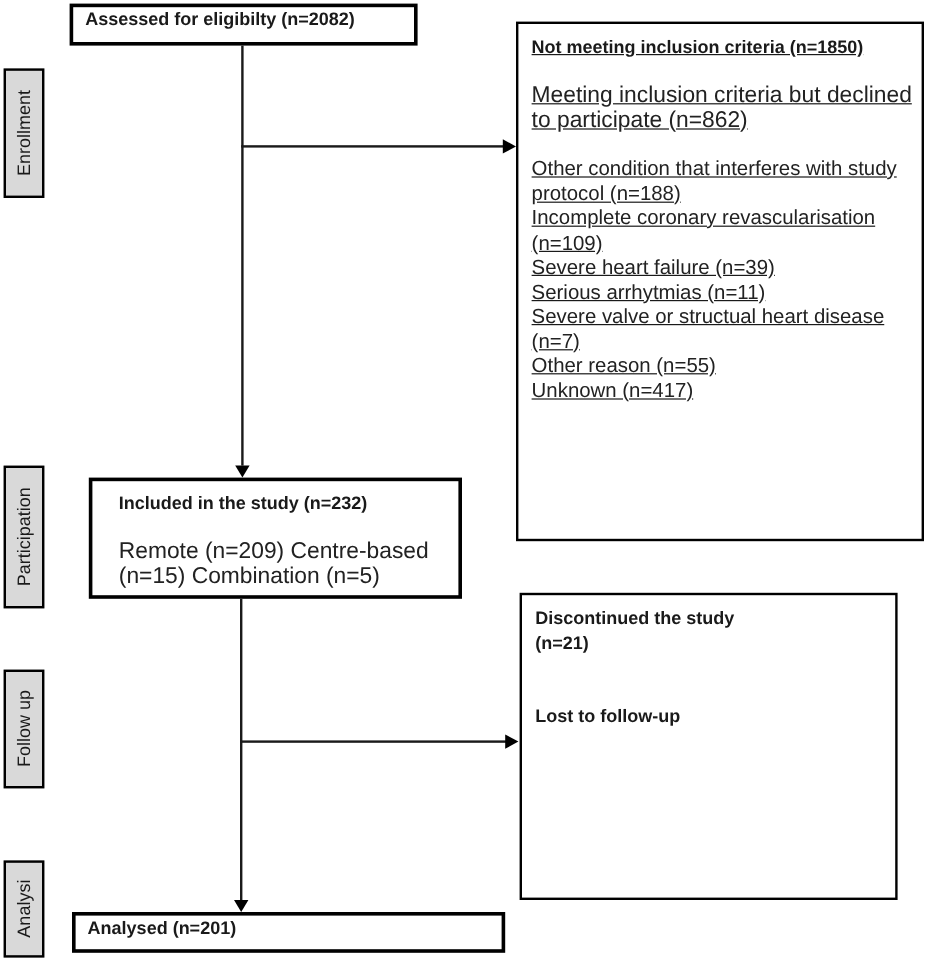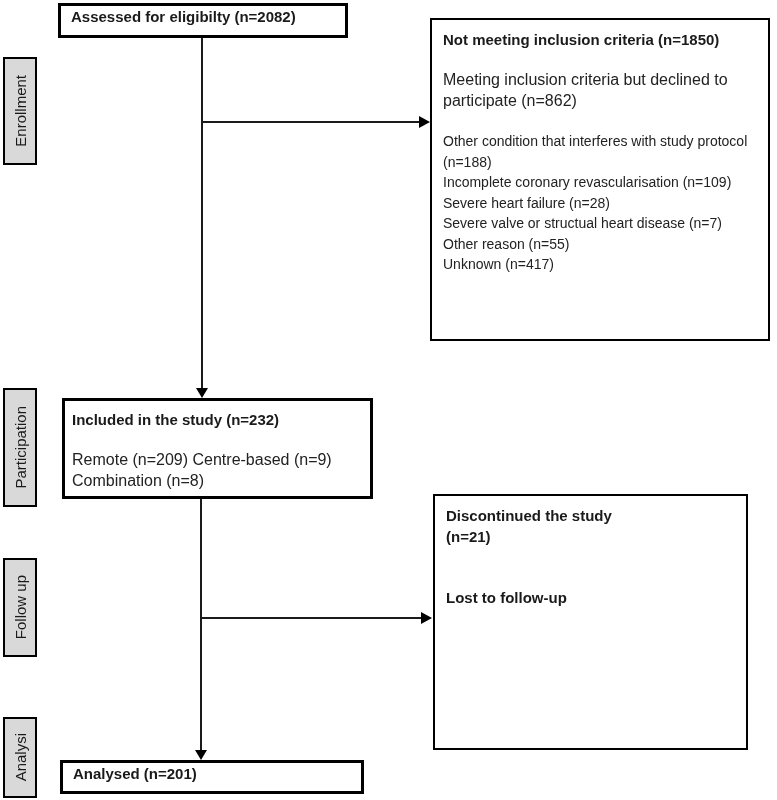--- a/index.html
+++ b/index.html
@@ -35,29 +35,29 @@
     box-sizing:border-box;
   }
   .fbox.thin{border-width:2px;}
   .fbox .title{
     font-weight:bold;
     font-size:15px;
     line-height:21px;
     white-space:pre-line;
   }
   .fbox .body-text{
-    font-size:16px;
+    font-size:19px;
     line-height:20.5px;
     color:#222;
   }
-  .pad{padding:8px 6px 6px 7px;}
+  .pad{padding:8px 6px 6px 22px;margin-left:12px;}
   .pad-r{padding:9px 6px 6px 11px;}
   .vcenter{display:flex;align-items:flex-start;}
   .gap{height:20px;}
-  .list-item{font-size:14px;line-height:20.5px;color:#222;}
+  .list-item{font-size:17px;line-height:20.5px;color:#222;}
   
   .line{position:absolute;background:#1a1a1a;}
   .arrow-down{
     position:absolute;width:0;height:0;
     border-left:6px solid transparent;
     border-right:6px solid transparent;
     border-top:10px solid #000;
   }
   .arrow-right{
     position:absolute;width:0;height:0;
@@ -81,50 +81,51 @@
     <span>Follow up</span>
   </div>
   <div class="stage" style="top:717px;height:81px;">
     <span>Analysi</span>
   </div>
 
   <div class="fbox vcenter" style="left:58px;top:3px;width:290px;height:35px;padding-left:10px;">
     <div class="title">Assessed for eligibilty (n=2082)</div>
   </div>
 
-  <div class="fbox thin pad-r" style="left:430px;top:18px;width:340px;height:323px;">
+  <div class="fbox thin pad-r" style="left:430px;top:18px;width:340px;height:433px;text-decoration:underline;">
     <div class="title">Not meeting inclusion criteria (n=1850)</div>
     <div class="gap"></div>
     <div class="body-text">Meeting inclusion criteria but declined to participate (n=862)</div>
     <div class="gap"></div>
     <div>
         <div class="list-item">Other condition that interferes with study protocol (n=188)</div>
         <div class="list-item">Incomplete coronary revascularisation (n=109)</div>
-        <div class="list-item">Severe heart failure (n=28)</div>
+        <div class="list-item">Severe heart failure (n=39)</div>
+        <div class="list-item">Serious arrhytmias (n=11)</div>
         <div class="list-item">Severe valve or structual heart disease (n=7)</div>
         <div class="list-item">Other reason (n=55)</div>
         <div class="list-item">Unknown (n=417)</div>
       </div>
   </div>
 
   <div class="fbox pad" style="left:62px;top:398px;width:311px;height:101px;">
     <div class="title">Included in the study (n=232)</div>
     <div class="gap"></div>
-    <div class="body-text">Remote (n=209) Centre-based (n=9) Combination (n=8)</div>
+    <div class="body-text">Remote (n=209) Centre-based (n=15) Combination (n=5)</div>
   </div>
 
   <div class="fbox thin pad-r" style="left:433px;top:494px;width:315px;height:256px;">
     <div class="title">Discontinued the study
 (n=21)</div>
     <div class="gap"></div>
     <div class="gap"></div>
     <div class="title">Lost to follow-up</div>
   </div>
 
-  <div class="fbox vcenter" style="left:60px;top:760px;width:304px;height:34px;padding-left:10px;">
+  <div class="fbox vcenter" style="left:60px;top:760px;width:361px;height:34px;padding-left:10px;">
     <div class="title">Analysed (n=201)</div>
   </div>
 
   <div class="line" style="left:201px;top:38px;width:2px;height:350px;"></div>
   <div class="arrow-down" style="left:196px;top:388px;"></div>
 
   <div class="line" style="left:201px;top:121px;width:219px;height:2px;"></div>
   <div class="arrow-right" style="left:419px;top:116px;"></div>
 
   <div class="line" style="left:200px;top:499px;width:2px;height:251px;"></div>

